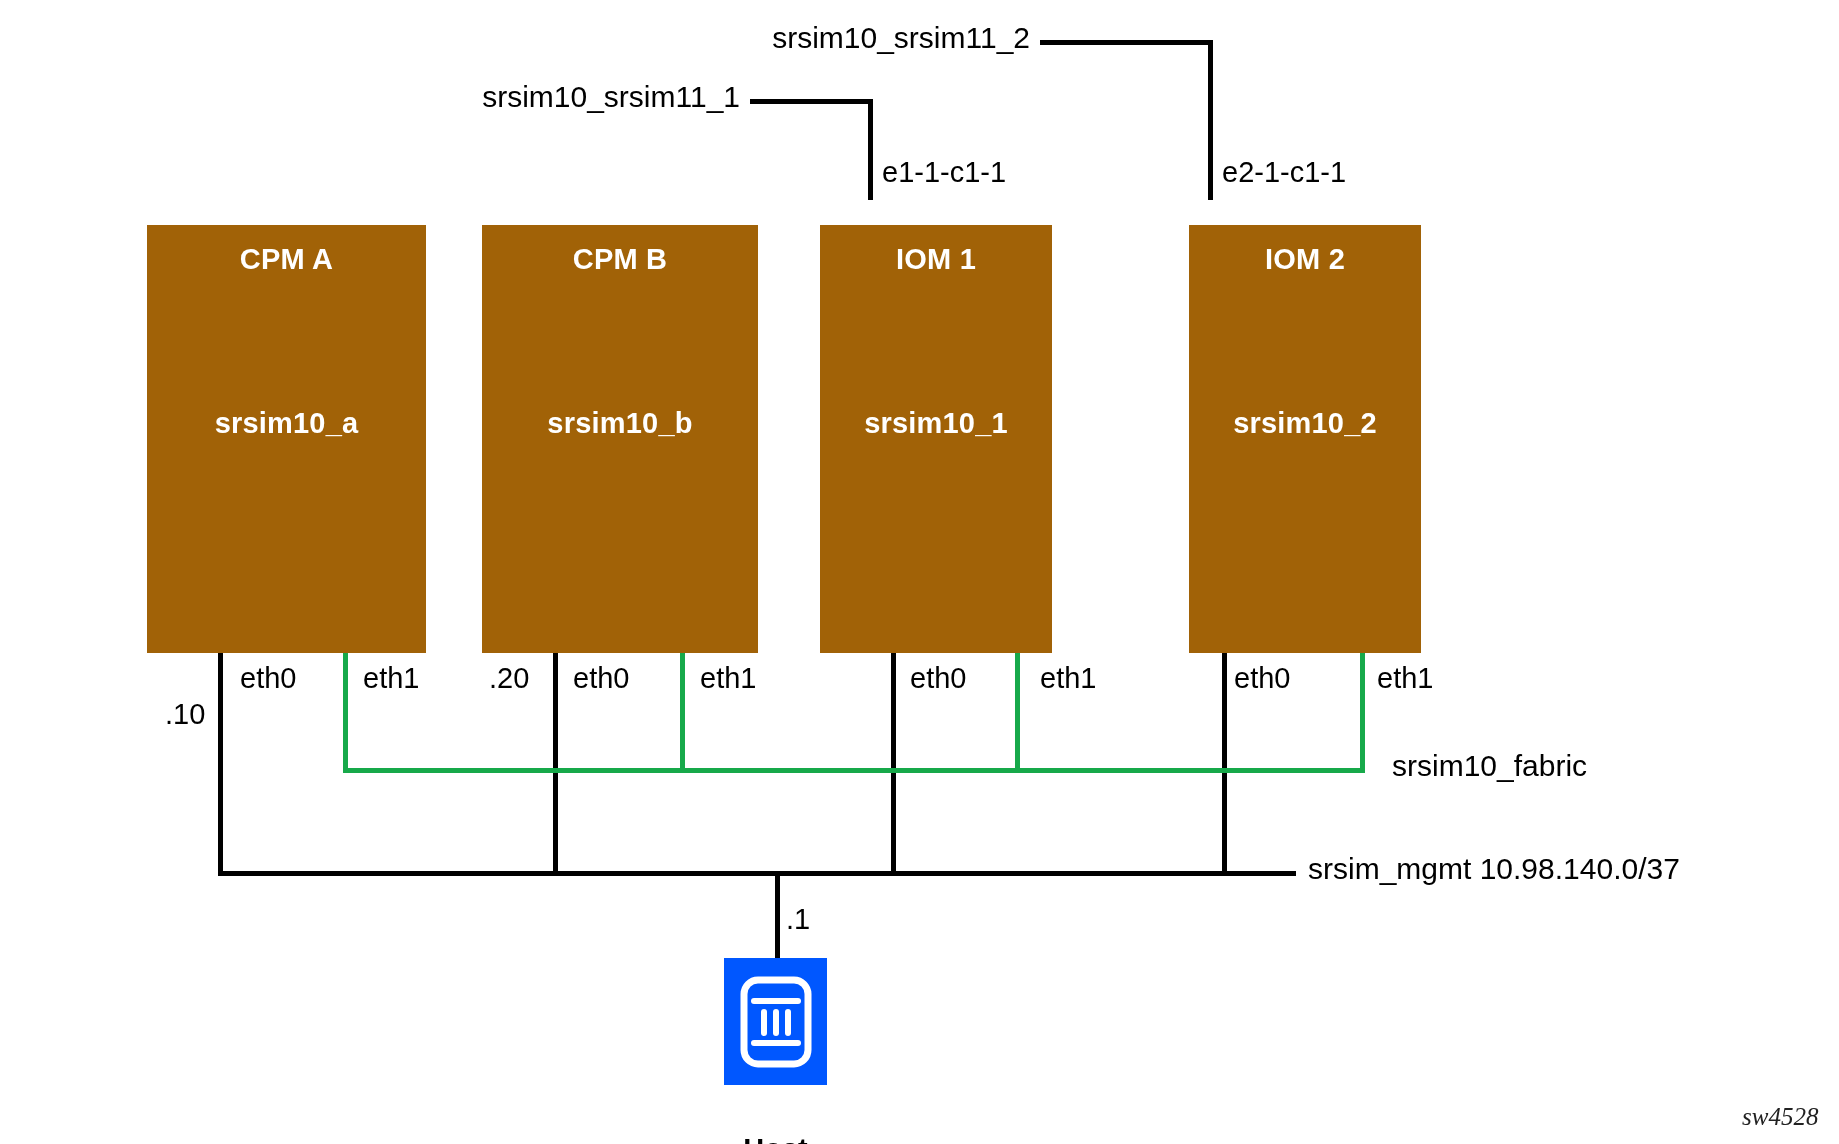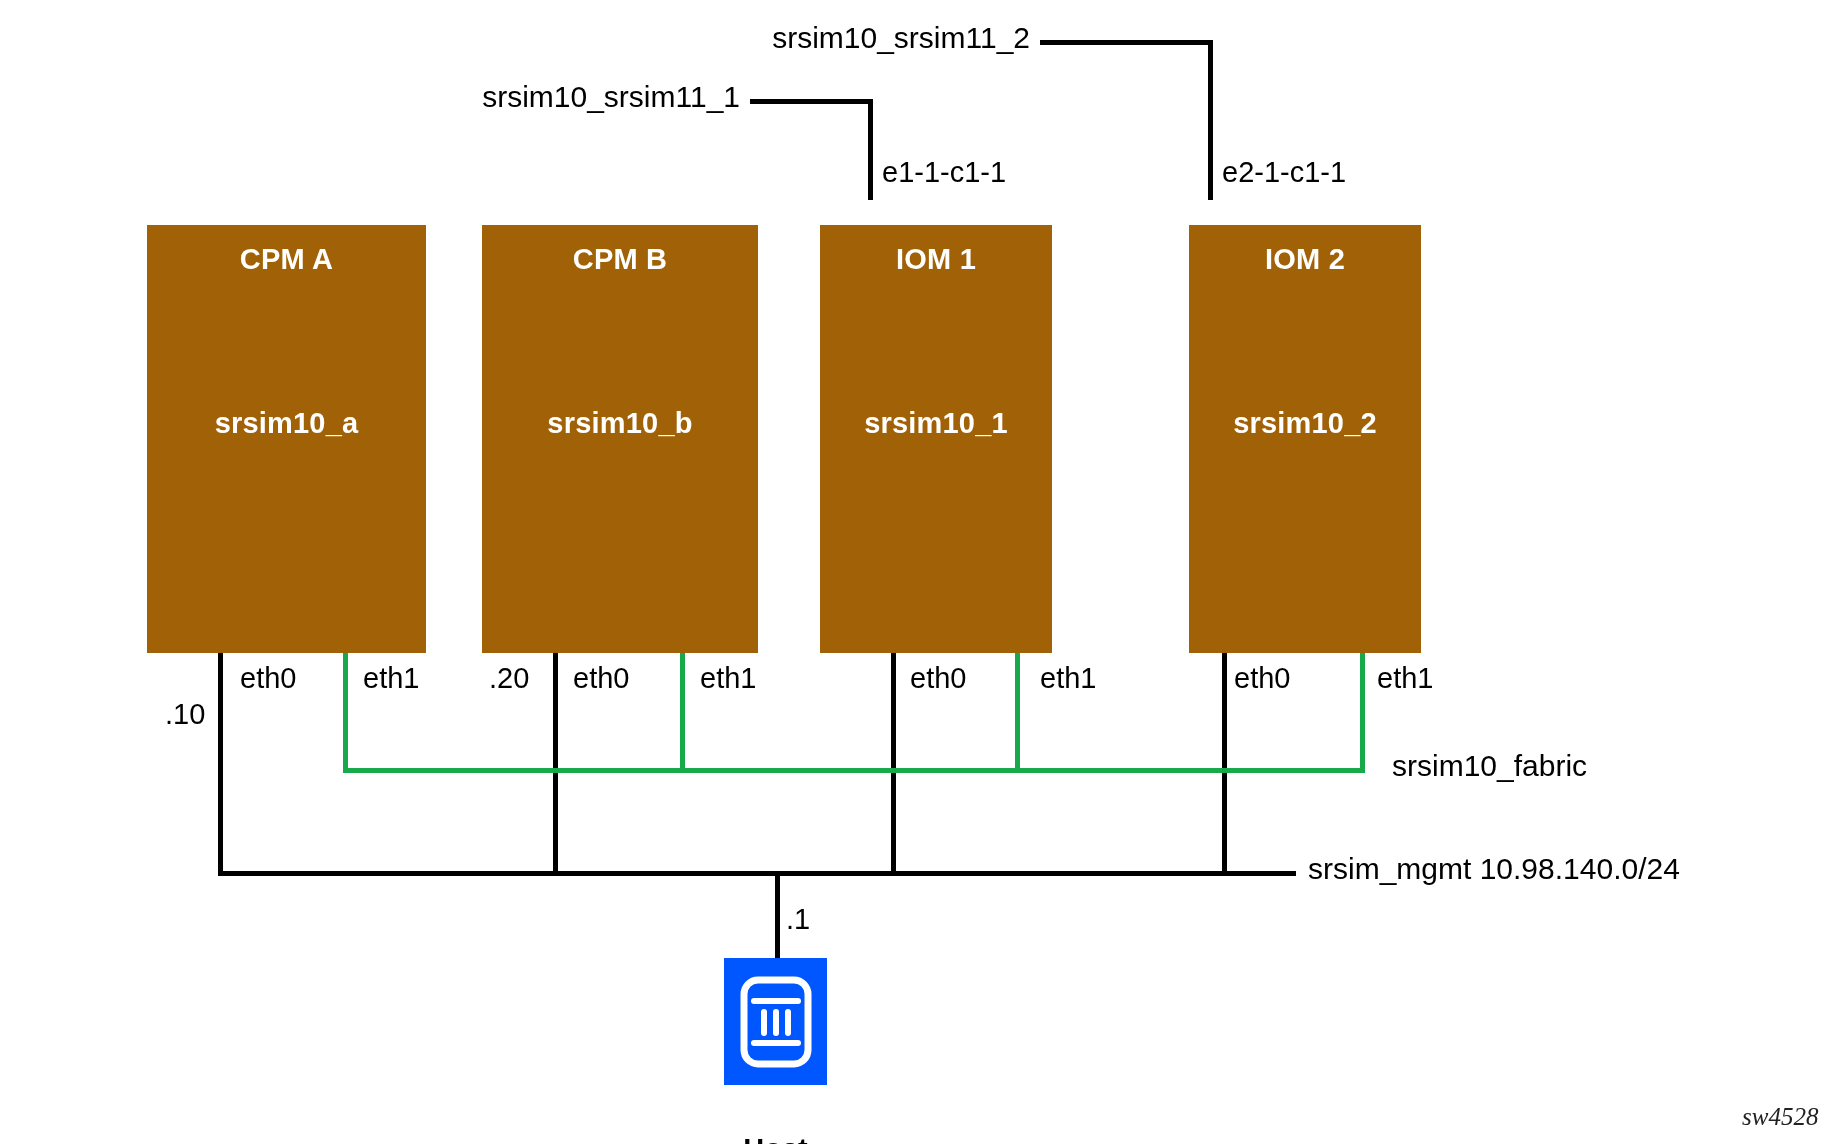--- a/index.html
+++ b/index.html
@@ -162,21 +162,21 @@
 
   <div class="vline green-line" style="left:343px; top:653px; height:118px;"></div>
   <div class="vline green-line" style="left:680px; top:653px; height:118px;"></div>
   <div class="vline green-line" style="left:1015px; top:653px; height:118px;"></div>
   <div class="vline green-line" style="left:1360px; top:653px; height:118px;"></div>
 
   <div class="hline green-line" style="left:343px; top:768px; width:1022px;"></div>
   <div class="lbl" style="left:1392px; top:749px;">srsim10_fabric</div>
 
   <div class="hline black-line" style="left:218px; top:871px; width:1078px;"></div>
-  <div class="lbl" style="left:1308px; top:852px;">srsim_mgmt 10.98.140.0/24</div>
+  <div class="lbl" style="left:1308px; top:852px;">srsim_mgmt 10.98.140.0/37</div>
 
   <div class="vline black-line" style="left:775px; top:871px; height:90px;"></div>
   <div class="port-lbl" style="left:786px; top:903px;">.1</div>
 
   <div class="host-box" style="left:724px; top:958px; width:103px; height:127px;">
     <svg class="host-icon" width="76" height="96" viewBox="0 0 76 96">
       <rect x="6" y="6" width="64" height="84" rx="14" ry="14" fill="none" stroke="#ffffff" stroke-width="7"></rect>
       <line x1="16" y1="27" x2="60" y2="27" stroke="#ffffff" stroke-width="6" stroke-linecap="round"></line>
       <line x1="16" y1="69" x2="60" y2="69" stroke="#ffffff" stroke-width="6" stroke-linecap="round"></line>
       <line x1="26" y1="38" x2="26" y2="59" stroke="#ffffff" stroke-width="6" stroke-linecap="round"></line>

